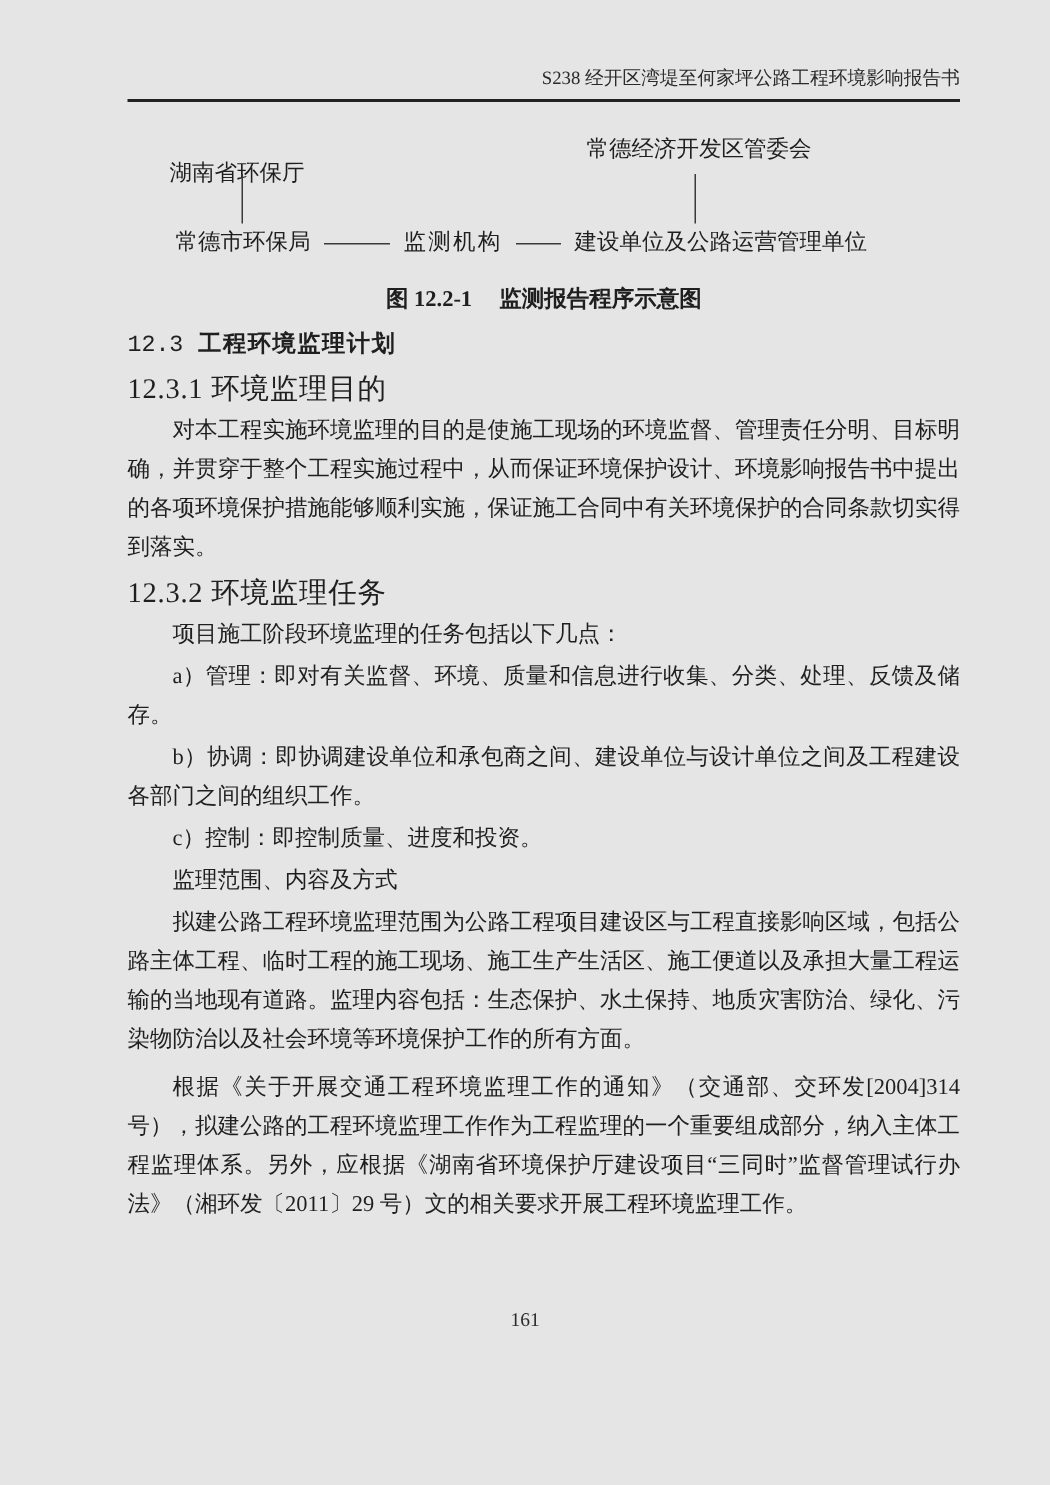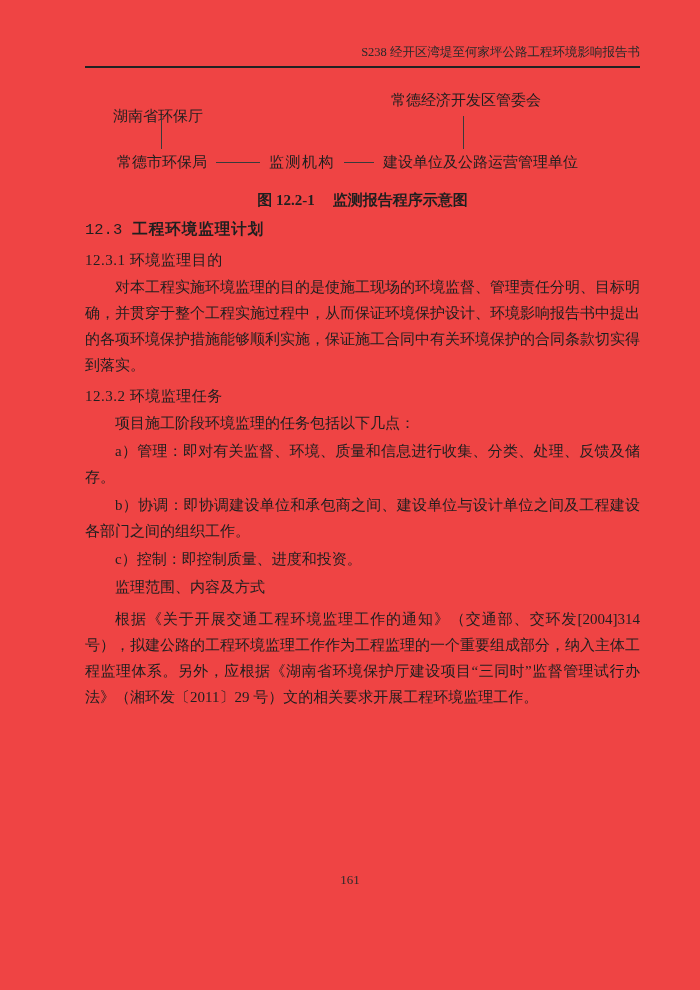--- a/index.html
+++ b/index.html
@@ -1,21 +1,21 @@
 <!DOCTYPE html>
 <html><head>
 <meta charset="utf-8">
 <style>
   * { margin:0; padding:0; box-sizing:border-box; }
   html,body { background:#888; }
   .page {
     position:relative;
     width:700px; height:990px;
     margin:0 auto;
-    background:#ef4444;
+    background:#e5e5e5;
     color:#1f1f1f;
     font-family:"Liberation Serif","DejaVu Serif",serif;
     overflow:hidden;
   }
   
   .header {
     margin:0 60px 0 85px;
     padding-top:44px;
     padding-bottom:6px;
     border-bottom:2px solid #222;
@@ -71,21 +71,21 @@
   .h1 {
     margin-top:8px;
     font-size:15.5px;
     line-height:24px;
     font-family:Liberation Mono, monospace;
   }
   .h1 .h-num { font-weight:normal; margin-right:10px; }
   .h1 .h-title { font-weight:bold; letter-spacing:1px; }
   .h2 {
     margin-top:6px;
-    font-size:15px;
+    font-size:19px;
     line-height:24px;
     font-weight:normal;
     letter-spacing:0.5px;
   }
   .mt6 { margin-top:6px; }
   
   .footer {
     position:absolute;
     left:0; right:0; top:872px;
     text-align:center;
@@ -130,20 +130,21 @@
     <p class="para">对本工程实施环境监理的目的是使施工现场的环境监督、管理责任分明、目标明确，并贯穿于整个工程实施过程中，从而保证环境保护设计、环境影响报告书中提出的各项环境保护措施能够顺利实施，保证施工合同中有关环境保护的合同条款切实得到落实。</p>
 
     <div class="h2">12.3.2 环境监理任务</div>
 
     <p class="para">项目施工阶段环境监理的任务包括以下几点：</p>
     <p class="para">a）管理：即对有关监督、环境、质量和信息进行收集、分类、处理、反馈及储存。</p>
     <p class="para">b）协调：即协调建设单位和承包商之间、建设单位与设计单位之间及工程建设各部门之间的组织工作。</p>
     <p class="para">c）控制：即控制质量、进度和投资。</p>
 
     <p class="para">监理范围、内容及方式</p>
+    <p class="para">拟建公路工程环境监理范围为公路工程项目建设区与工程直接影响区域，包括公路主体工程、临时工程的施工现场、施工生产生活区、施工便道以及承担大量工程运输的当地现有道路。监理内容包括：生态保护、水土保持、地质灾害防治、绿化、污染物防治以及社会环境等环境保护工作的所有方面。</p>
     <p class="para mt6">根据《关于开展交通工程环境监理工作的通知》（交通部、交环发[2004]314 号），拟建公路的工程环境监理工作作为工程监理的一个重要组成部分，纳入主体工程监理体系。另外，应根据《湖南省环境保护厅建设项目“三同时”监督管理试行办法》（湘环发〔2011〕29 号）文的相关要求开展工程环境监理工作。</p>
 
   </div>
 
   <div class="footer">
     <span>161</span>
   </div>
 
 </div>
 

